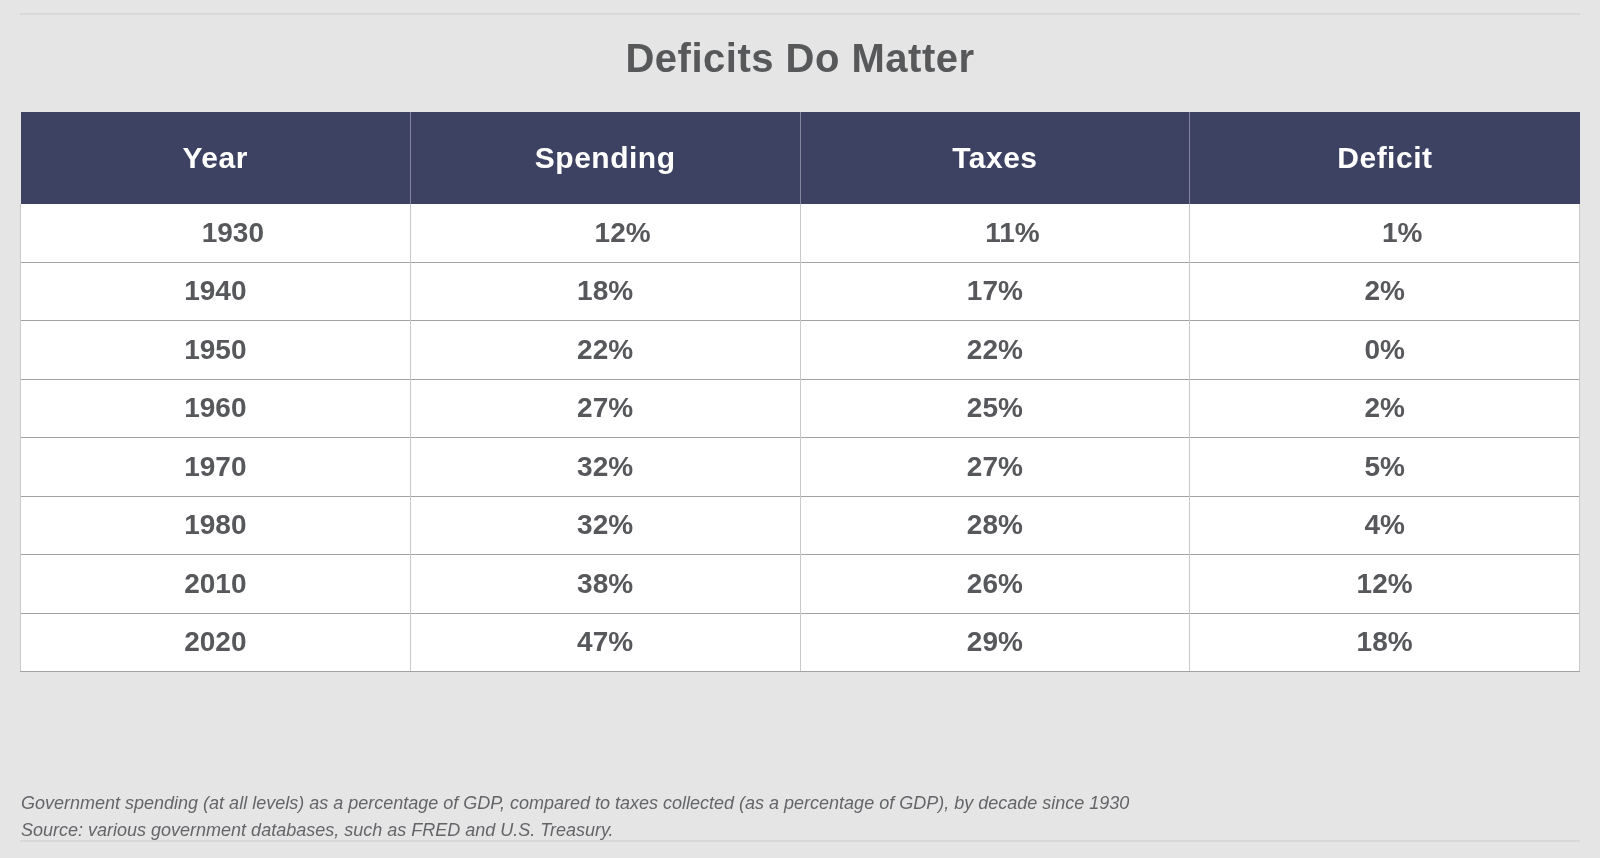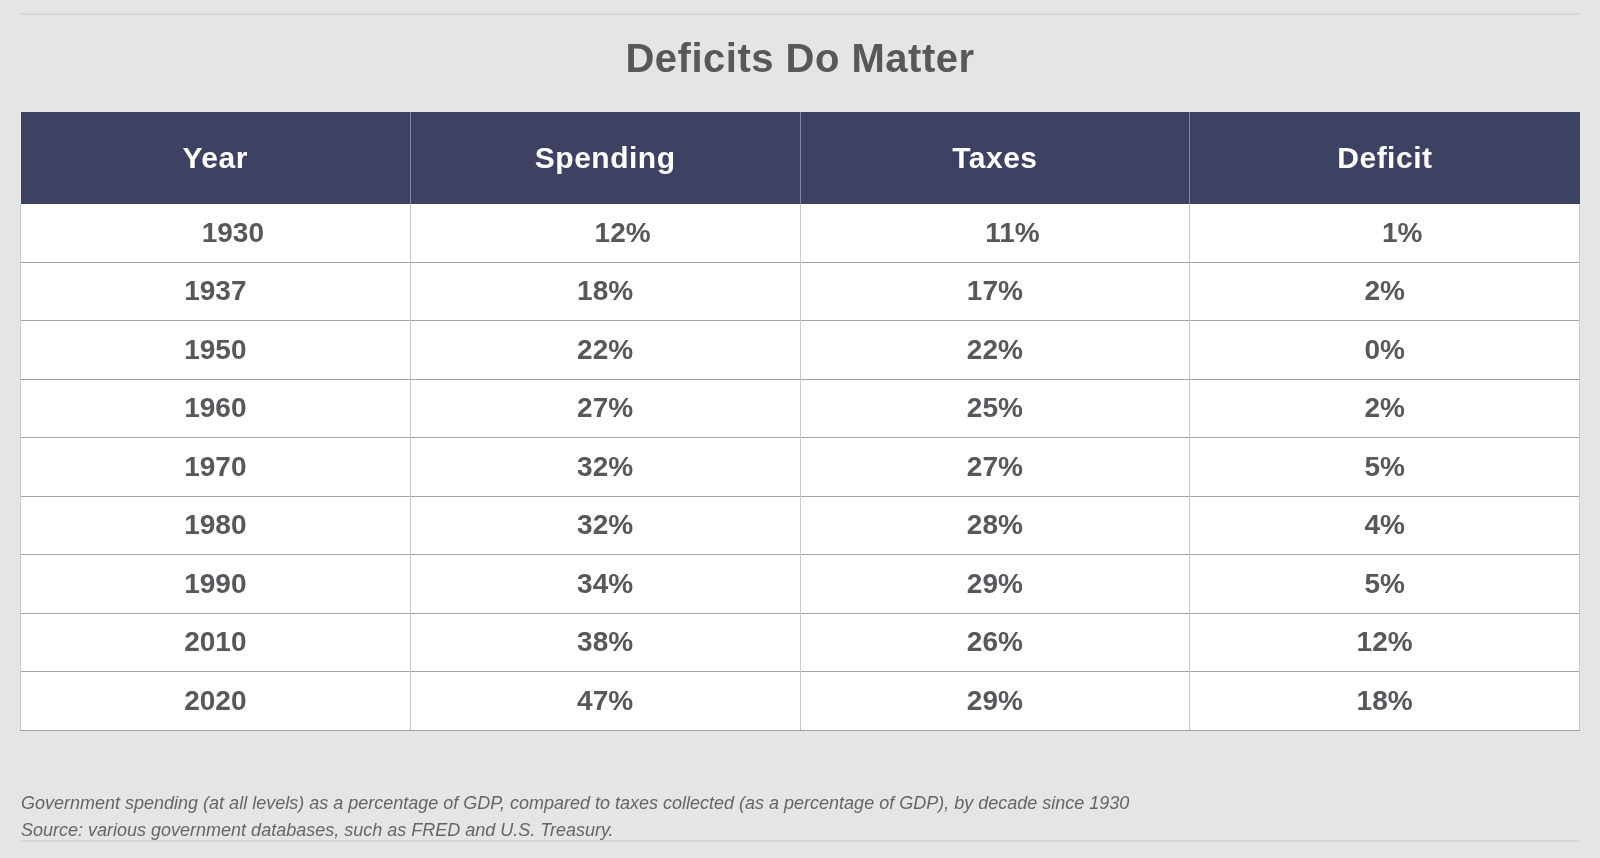--- a/index.html
+++ b/index.html
@@ -99,21 +99,21 @@
       </tr>
     </thead>
     <tbody>
       <tr>
         <td>1930</td>
         <td>12%</td>
         <td>11%</td>
         <td>1%</td>
       </tr>
       <tr>
-        <td>1937</td>
+        <td>1940</td>
         <td>18%</td>
         <td>17%</td>
         <td>2%</td>
       </tr>
       <tr>
         <td>1950</td>
         <td>22%</td>
         <td>22%</td>
         <td>0%</td>
       </tr>
@@ -129,26 +129,20 @@
         <td>27%</td>
         <td>5%</td>
       </tr>
       <tr>
         <td>1980</td>
         <td>32%</td>
         <td>28%</td>
         <td>4%</td>
       </tr>
       <tr>
-        <td>1990</td>
-        <td>34%</td>
-        <td>29%</td>
-        <td>5%</td>
-      </tr>
-      <tr>
         <td>2010</td>
         <td>38%</td>
         <td>26%</td>
         <td>12%</td>
       </tr>
       <tr>
         <td>2020</td>
         <td>47%</td>
         <td>29%</td>
         <td>18%</td>

